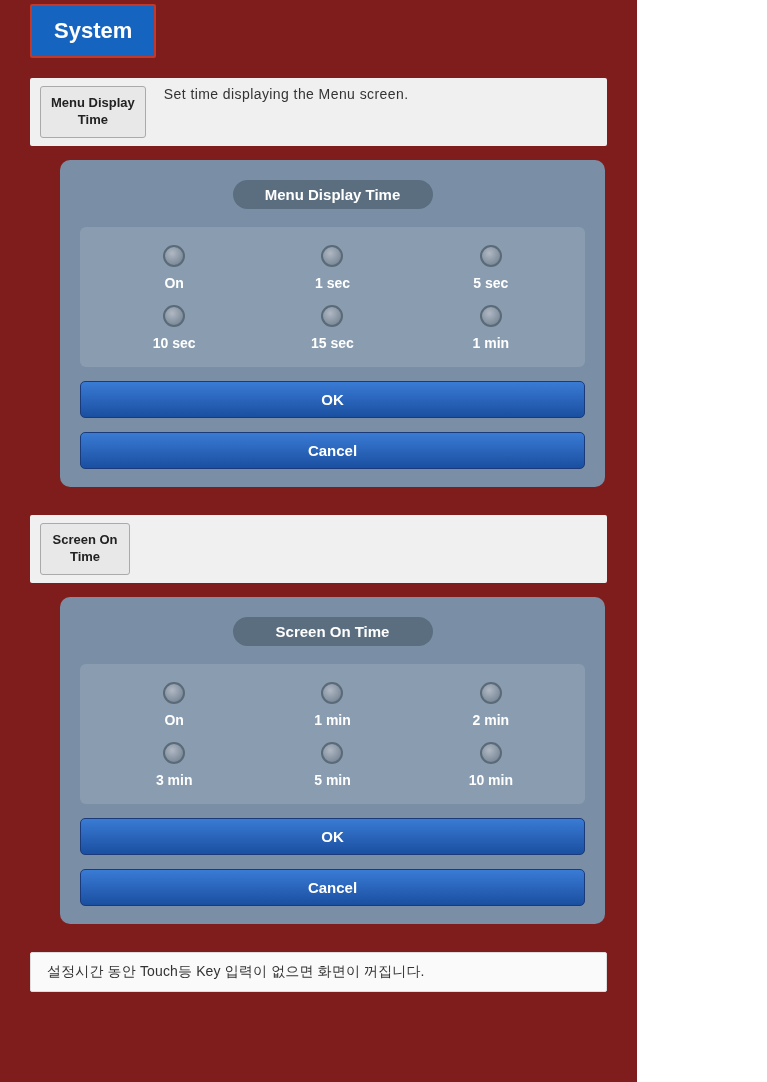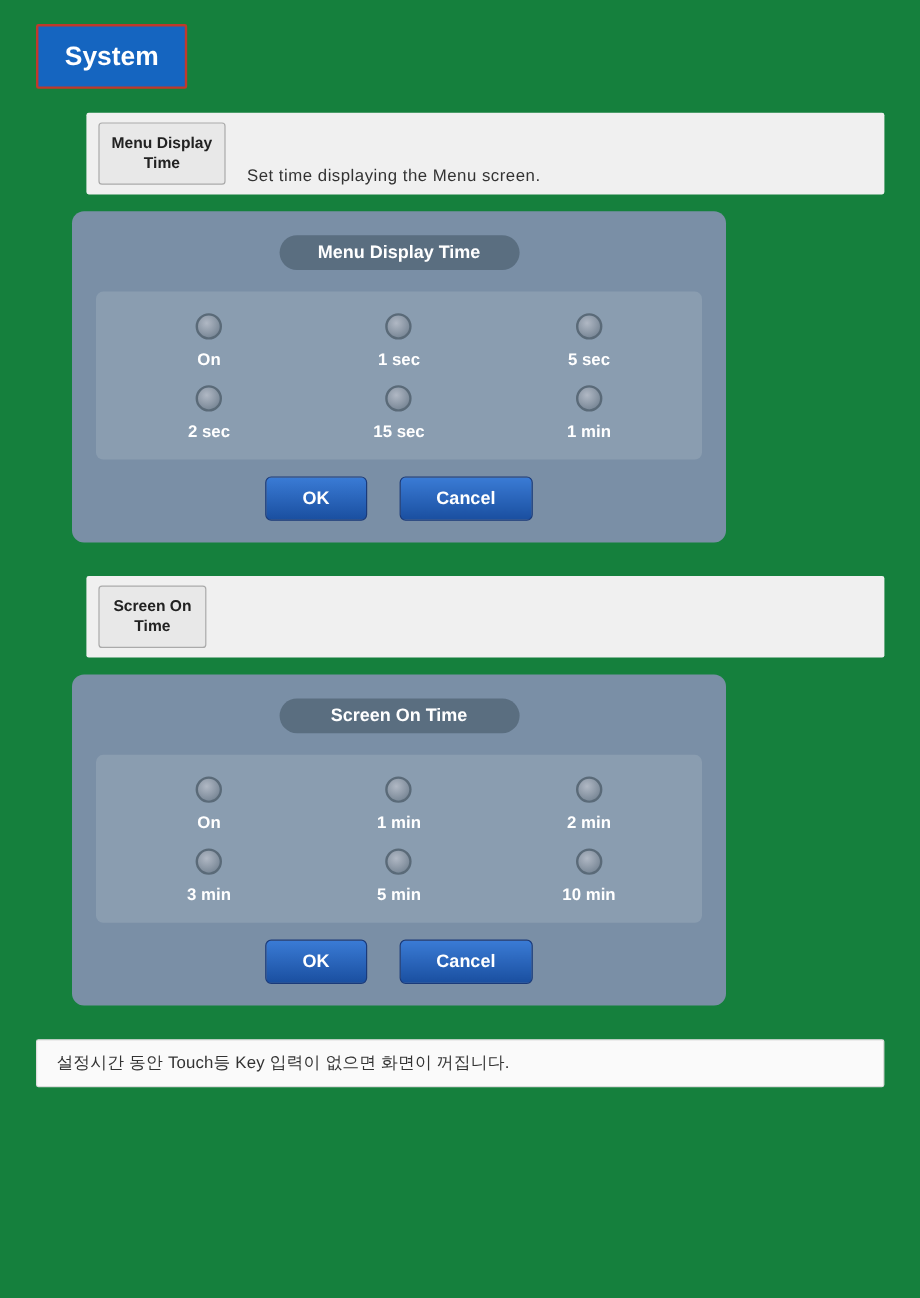--- a/index.html
+++ b/index.html
@@ -5,48 +5,47 @@
     * { box-sizing: border-box; margin: 0; padding: 0; }
     body {
       width: 767px;
       min-height: 1082px;
       background: #ffffff;
       font-family: Arial, sans-serif;
       color: #333;
     }
 
     .page {
-      width: 767px;
+      width: 637px;
       min-height: 1082px;
-      background: #15803d;
-      padding: 20px 30px;
+      background: #7f1d1d;
+      padding: 4px 30px;
     }
 
     
     .system-header {
       background: #1565c0;
       color: #fff;
       font-size: 22px;
       font-weight: bold;
       padding: 12px 22px;
       border: 2px solid #c0392b;
       display: inline-block;
       margin-bottom: 20px;
       border-radius: 2px;
     }
 
     
     .section-row {
       display: flex;
-      align-items: flex-end;
+      align-items: flex-start;
       margin-bottom: 14px;
       background: #f0f0f0;
       padding: 8px 10px;
       border-radius: 2px;
-      margin-left: 42px;
     }
 
     .section-label-btn {
       background: #e8e8e8;
       border: 1.5px solid #aaa;
       border-radius: 3px;
       font-size: 13px;
       font-weight: bold;
       text-align: center;
       padding: 8px 10px;
@@ -120,22 +119,23 @@
       background: radial-gradient(circle at 40% 35%, #b0b8c4, #6a7a8a);
       border: 2px solid #5a6a78;
       flex-shrink: 0;
       position: relative;
     }
 
     
     .dialog-buttons {
       display: flex;
       justify-content: center;
-      gap: 27px;
+      gap: 14px;
       margin-top: 4px;
+      flex-direction: column;
     }
 
     .btn-ok, .btn-cancel {
       background: linear-gradient(180deg, #3a7bd5 0%, #1a4fa0 100%);
       color: #fff;
       border: 1.5px solid #1a3a7a;
       border-radius: 5px;
       font-size: 15px;
       font-weight: bold;
       padding: 9px 30px;
@@ -184,21 +184,21 @@
           <span class="radio-circle"></span>
           <span>1 sec</span>
         </label>
         <label class="radio-item">
           <span class="radio-circle"></span>
           <span>5 sec</span>
         </label>
 
         <label class="radio-item">
           <span class="radio-circle"></span>
-          <span>2 sec</span>
+          <span>10 sec</span>
         </label>
         <label class="radio-item">
           <span class="radio-circle"></span>
           <span>15 sec</span>
         </label>
         <label class="radio-item">
           <span class="radio-circle"></span>
           <span>1 min</span>
         </label>
       </div>

